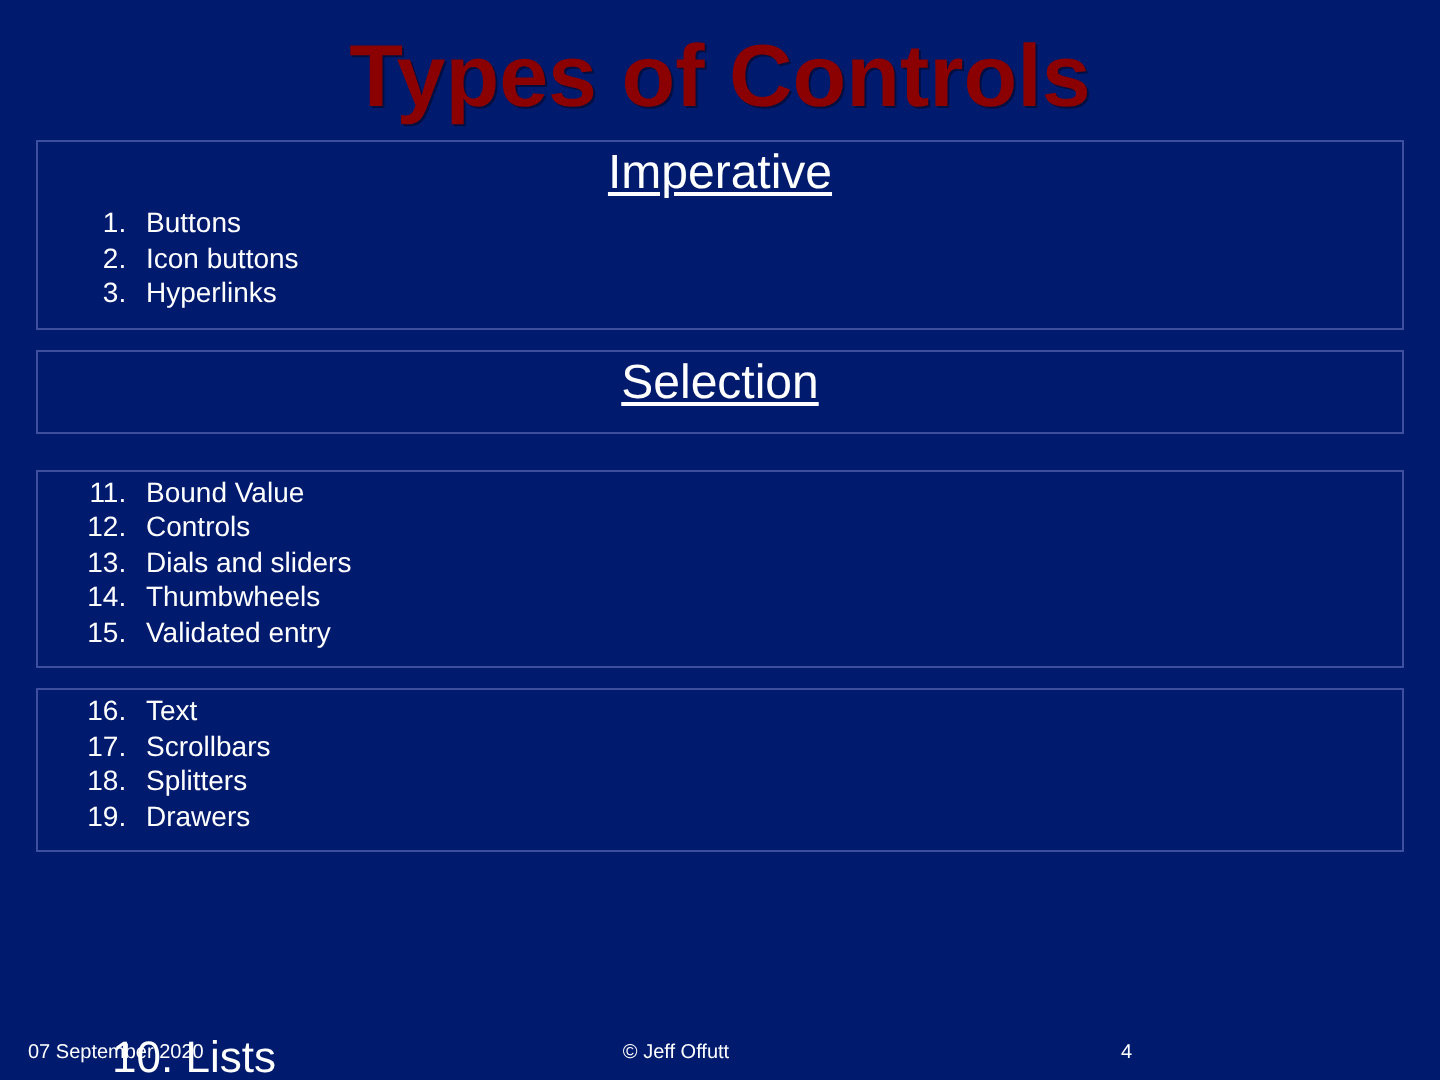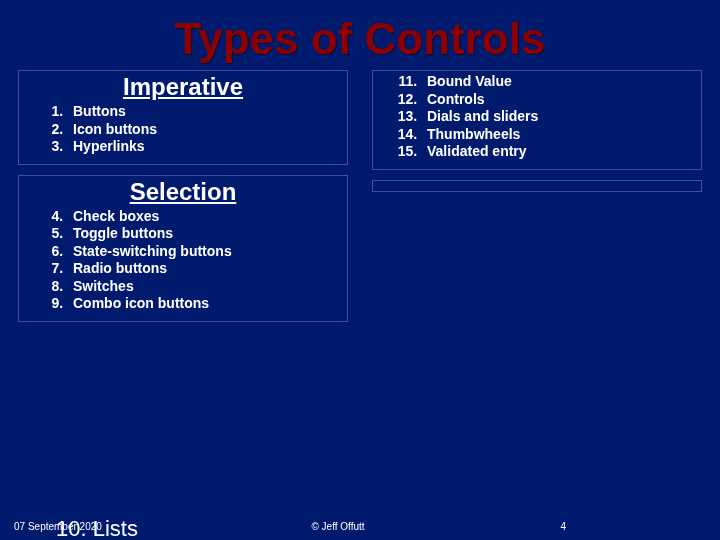--- a/index.html
+++ b/index.html
@@ -22,24 +22,23 @@
     text-align: center;
     color: #8b0000;
     font-weight: bold;
     font-size: 44px;
     padding-top: 14px;
     padding-bottom: 6px;
     text-shadow: 1px 1px 0 rgba(0,0,0,0.4);
   }
   .columns {
     display: flex;
-    flex-direction: row;
-    gap: 24px;
+    flex-direction: column;
+    gap: 8px;
     padding: 0 18px 0 18px;
-    font-weight: bold;
   }
   .col {
     flex: 1;
   }
   .group {
     border: 1px solid rgba(180,180,255,0.35);
     padding: 2px 8px 8px 8px;
     margin-bottom: 10px;
   }
   .group-heading {
@@ -98,45 +97,43 @@
         <div class="group-heading">Imperative</div>
         <ol start="1">
           <li>Buttons</li>
           <li>Icon buttons</li>
           <li>Hyperlinks</li>
         </ol>
       </div>
 
       <div class="group">
         <div class="group-heading">Selection</div>
-        <ol start="4">
-          <li>Check boxes</li>
-          <li>Toggle buttons</li>
-          <li>State-switching buttons</li>
-          <li>Radio buttons</li>
-          <li>Switches</li>
-          <li>Combo icon buttons</li>
-        </ol>
       </div>
 
     </div>
 
     <div class="col">
 
       <div class="group">
         <ol start="11">
           <li>Bound Value</li>
           <li>Controls</li>
           <li>Dials and sliders</li>
           <li>Thumbwheels</li>
           <li>Validated entry</li>
         </ol>
       </div>
 
       <div class="group">
+        <ol start="16">
+          <li>Text</li>
+          <li>Scrollbars</li>
+          <li>Splitters</li>
+          <li>Drawers</li>
+        </ol>
       </div>
 
     </div>
 
   </div>
 
   <div class="overflow-item">
     <span>10.</span>
     <span>Lists</span>
   </div>

